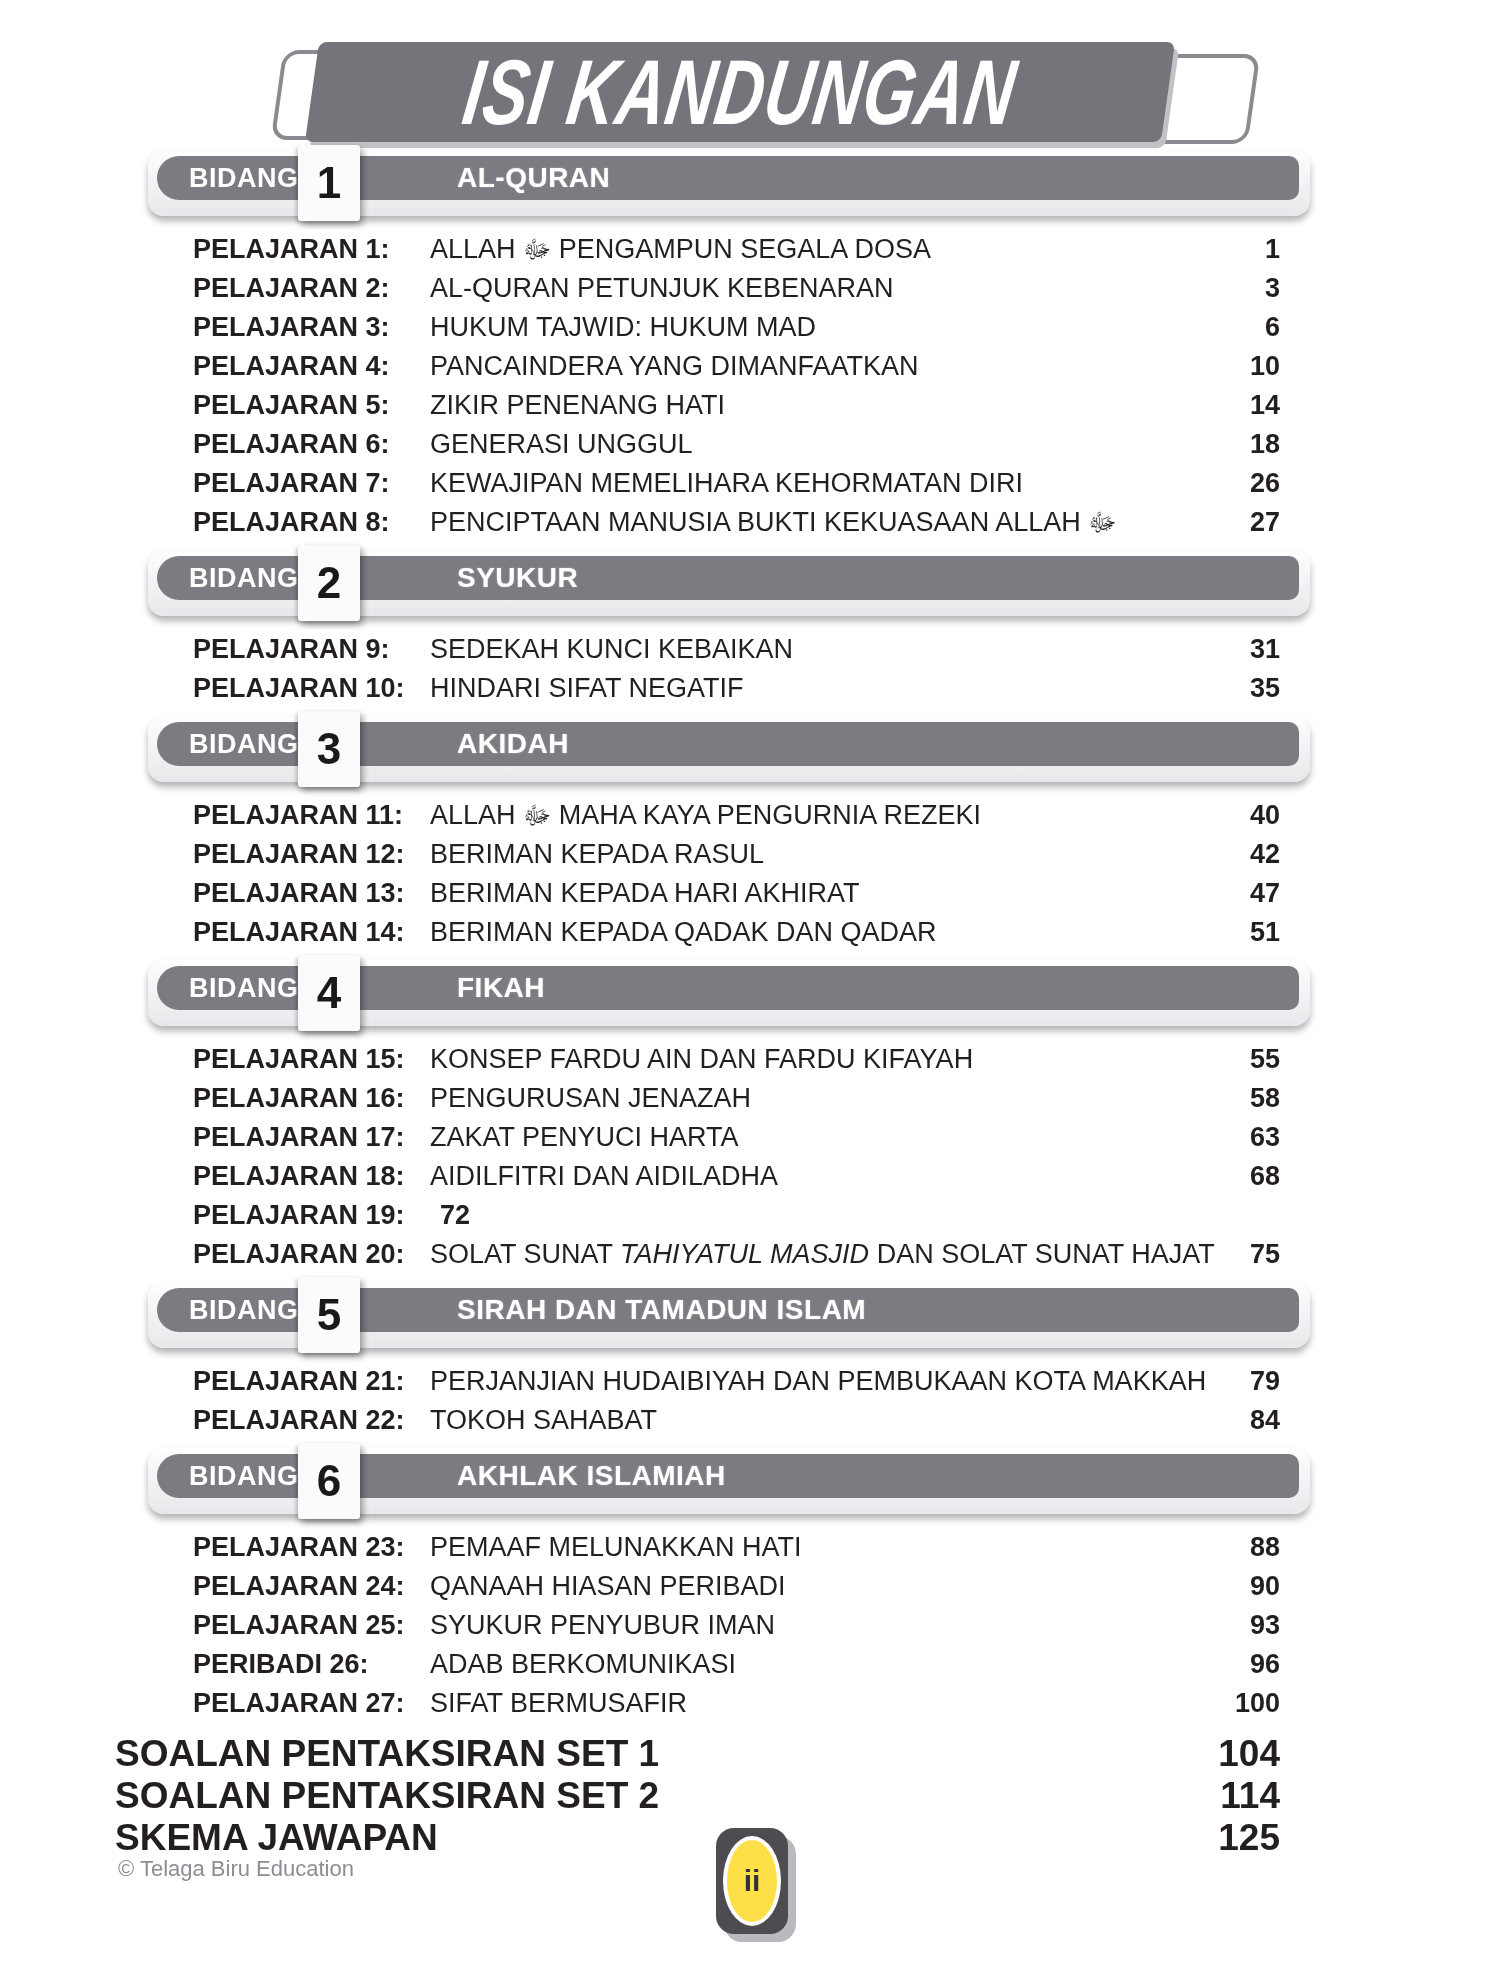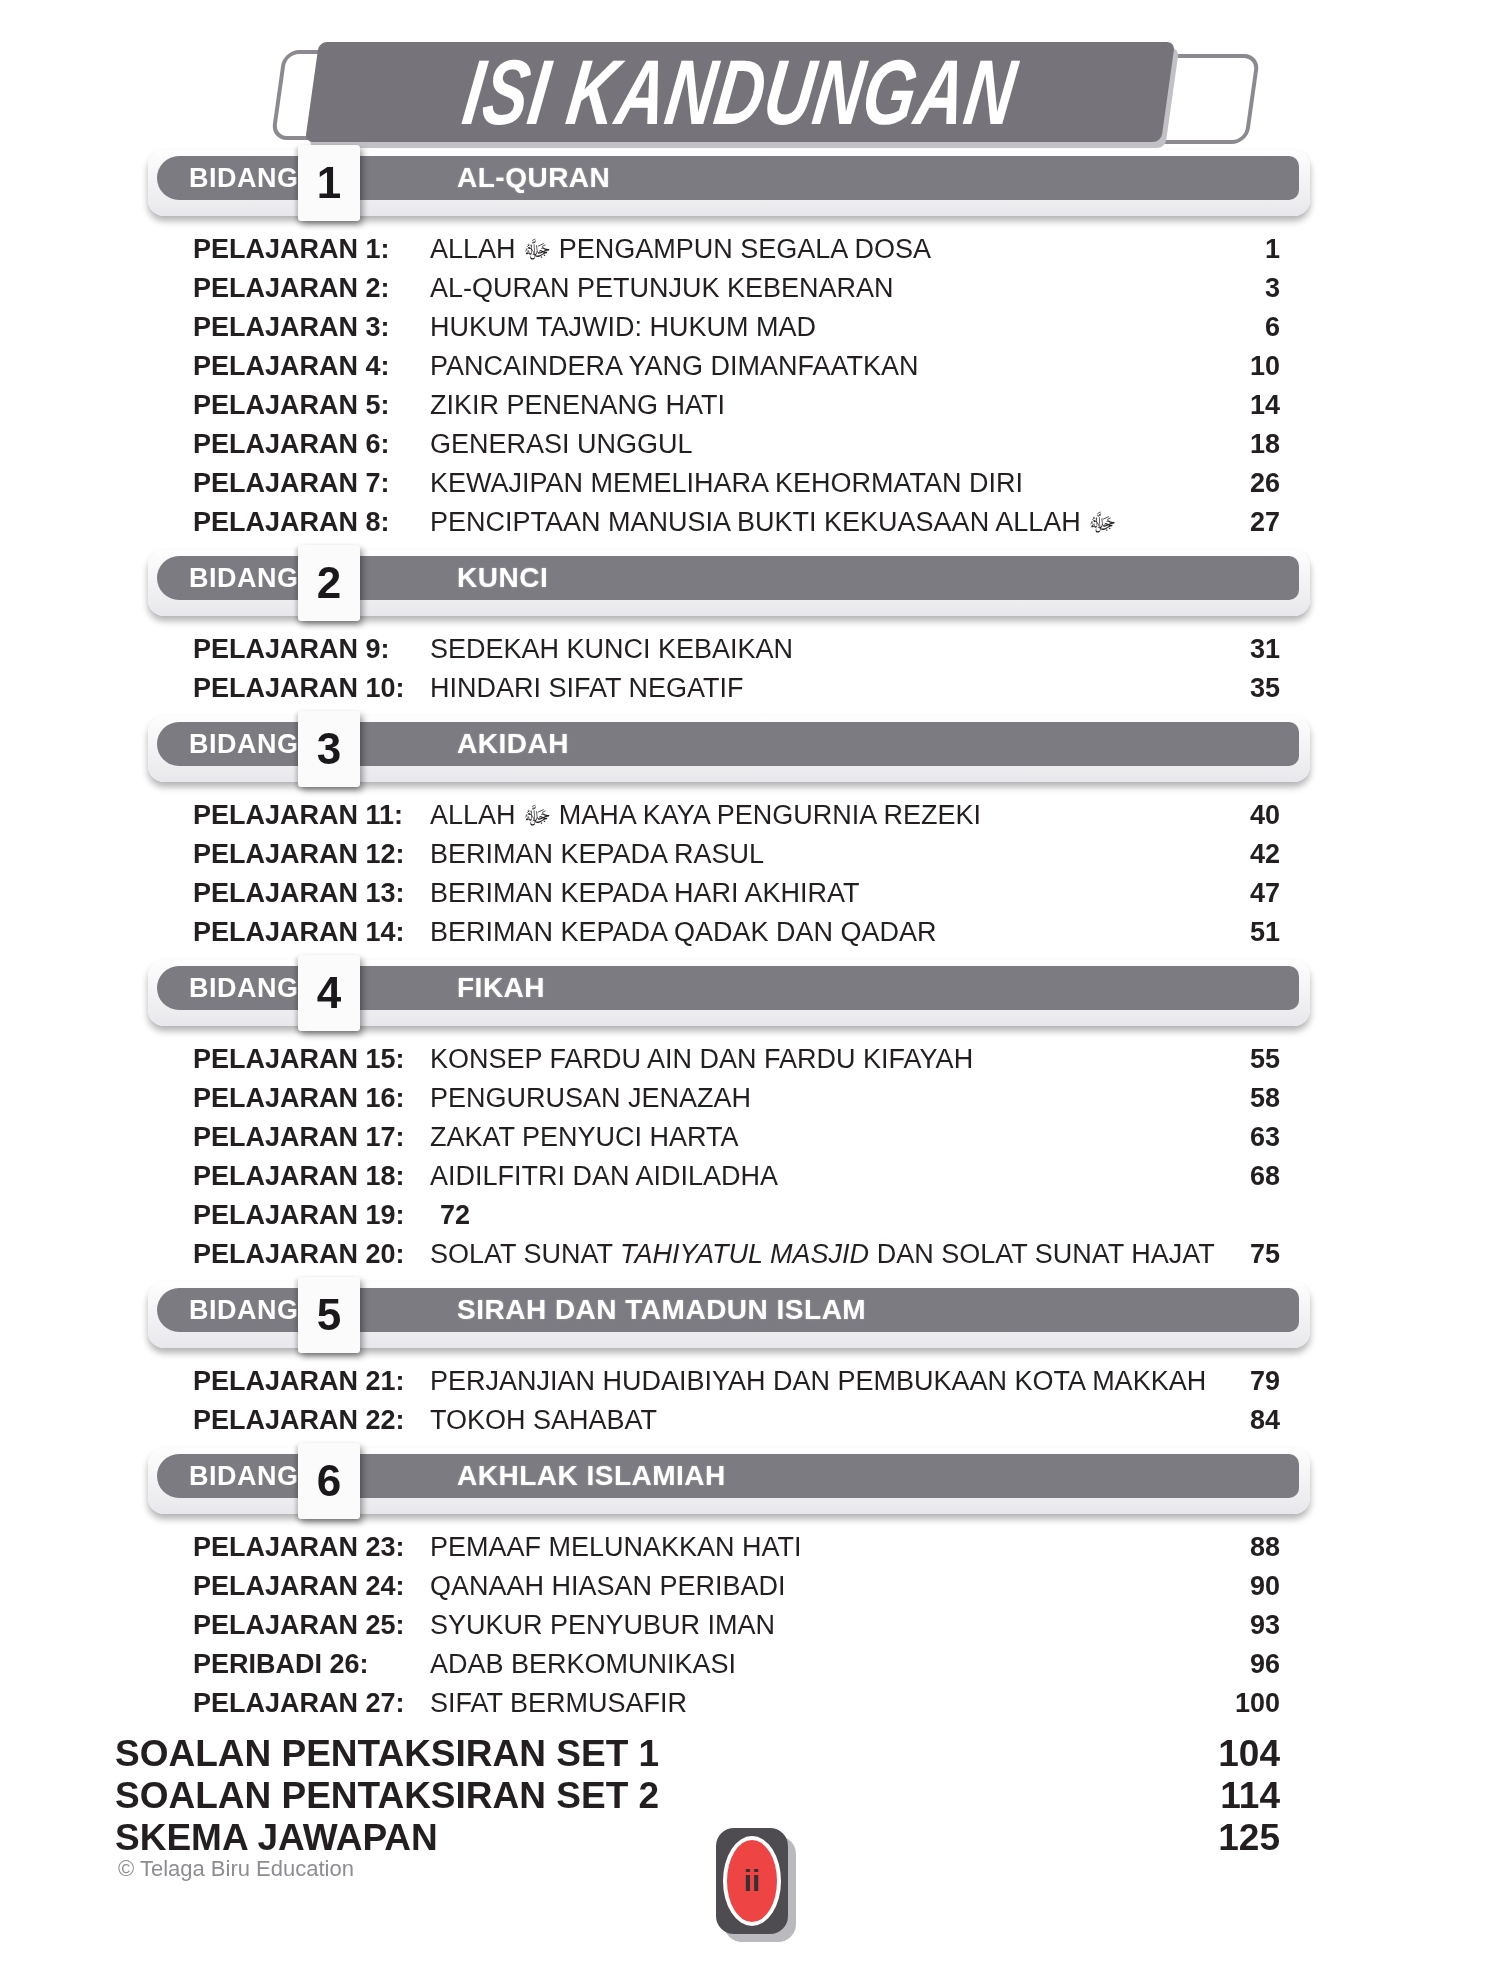--- a/index.html
+++ b/index.html
@@ -71,21 +71,21 @@
   .bottom-row .b-page { flex:none; margin-left:10px; }
 
   
   .footer-copy { position:absolute; left:118px; top:1856px; font-size:22px; color:#8e8c92; }
   .page-badge {
     position:absolute; left:716px; top:1828px; width:72px; height:106px;
     background:#4e4c51; border-radius:18px; box-shadow:8px 8px 0 #bab9bd;
     display:flex; align-items:center; justify-content:center;
   }
   .badge-inner {
-    width:50px; height:82px; background:#ef4444; border:4px solid #ffffff;
+    width:50px; height:82px; background:#fde047; border:4px solid #ffffff;
     border-radius:50%; display:flex; align-items:center; justify-content:center;
   }
   .badge-text { font-weight:bold; font-size:30px; color:#333136; }
 </style>
 </head>
 <body>
 
 <div class="page">
 
   <div class="banner-tab left"></div>
@@ -154,21 +154,21 @@
     <span class="entry-title"><span>PENCIPTAAN MANUSIA BUKTI KEKUASAAN ALLAH </span><span class="sym">ﷻ</span></span>
     <span class="entry-page">27</span>
   </div>
 </div>
   </section>
 
   <section class="section">
     <div class="bar-outer">
       <div class="bar-gray">
         <span class="bidang">BIDANG</span>
-        <span class="bar-title">KUNCI</span>
+        <span class="bar-title">SYUKUR</span>
       </div>
       <div class="num-box">
         <span class="num">2</span>
       </div>
     </div>
     <div class="entries">
   <div class="entry">
     <span class="entry-label">PELAJARAN 9:</span>
     <span class="entry-title">SEDEKAH KUNCI KEBAIKAN</span>
     <span class="entry-page">31</span>

